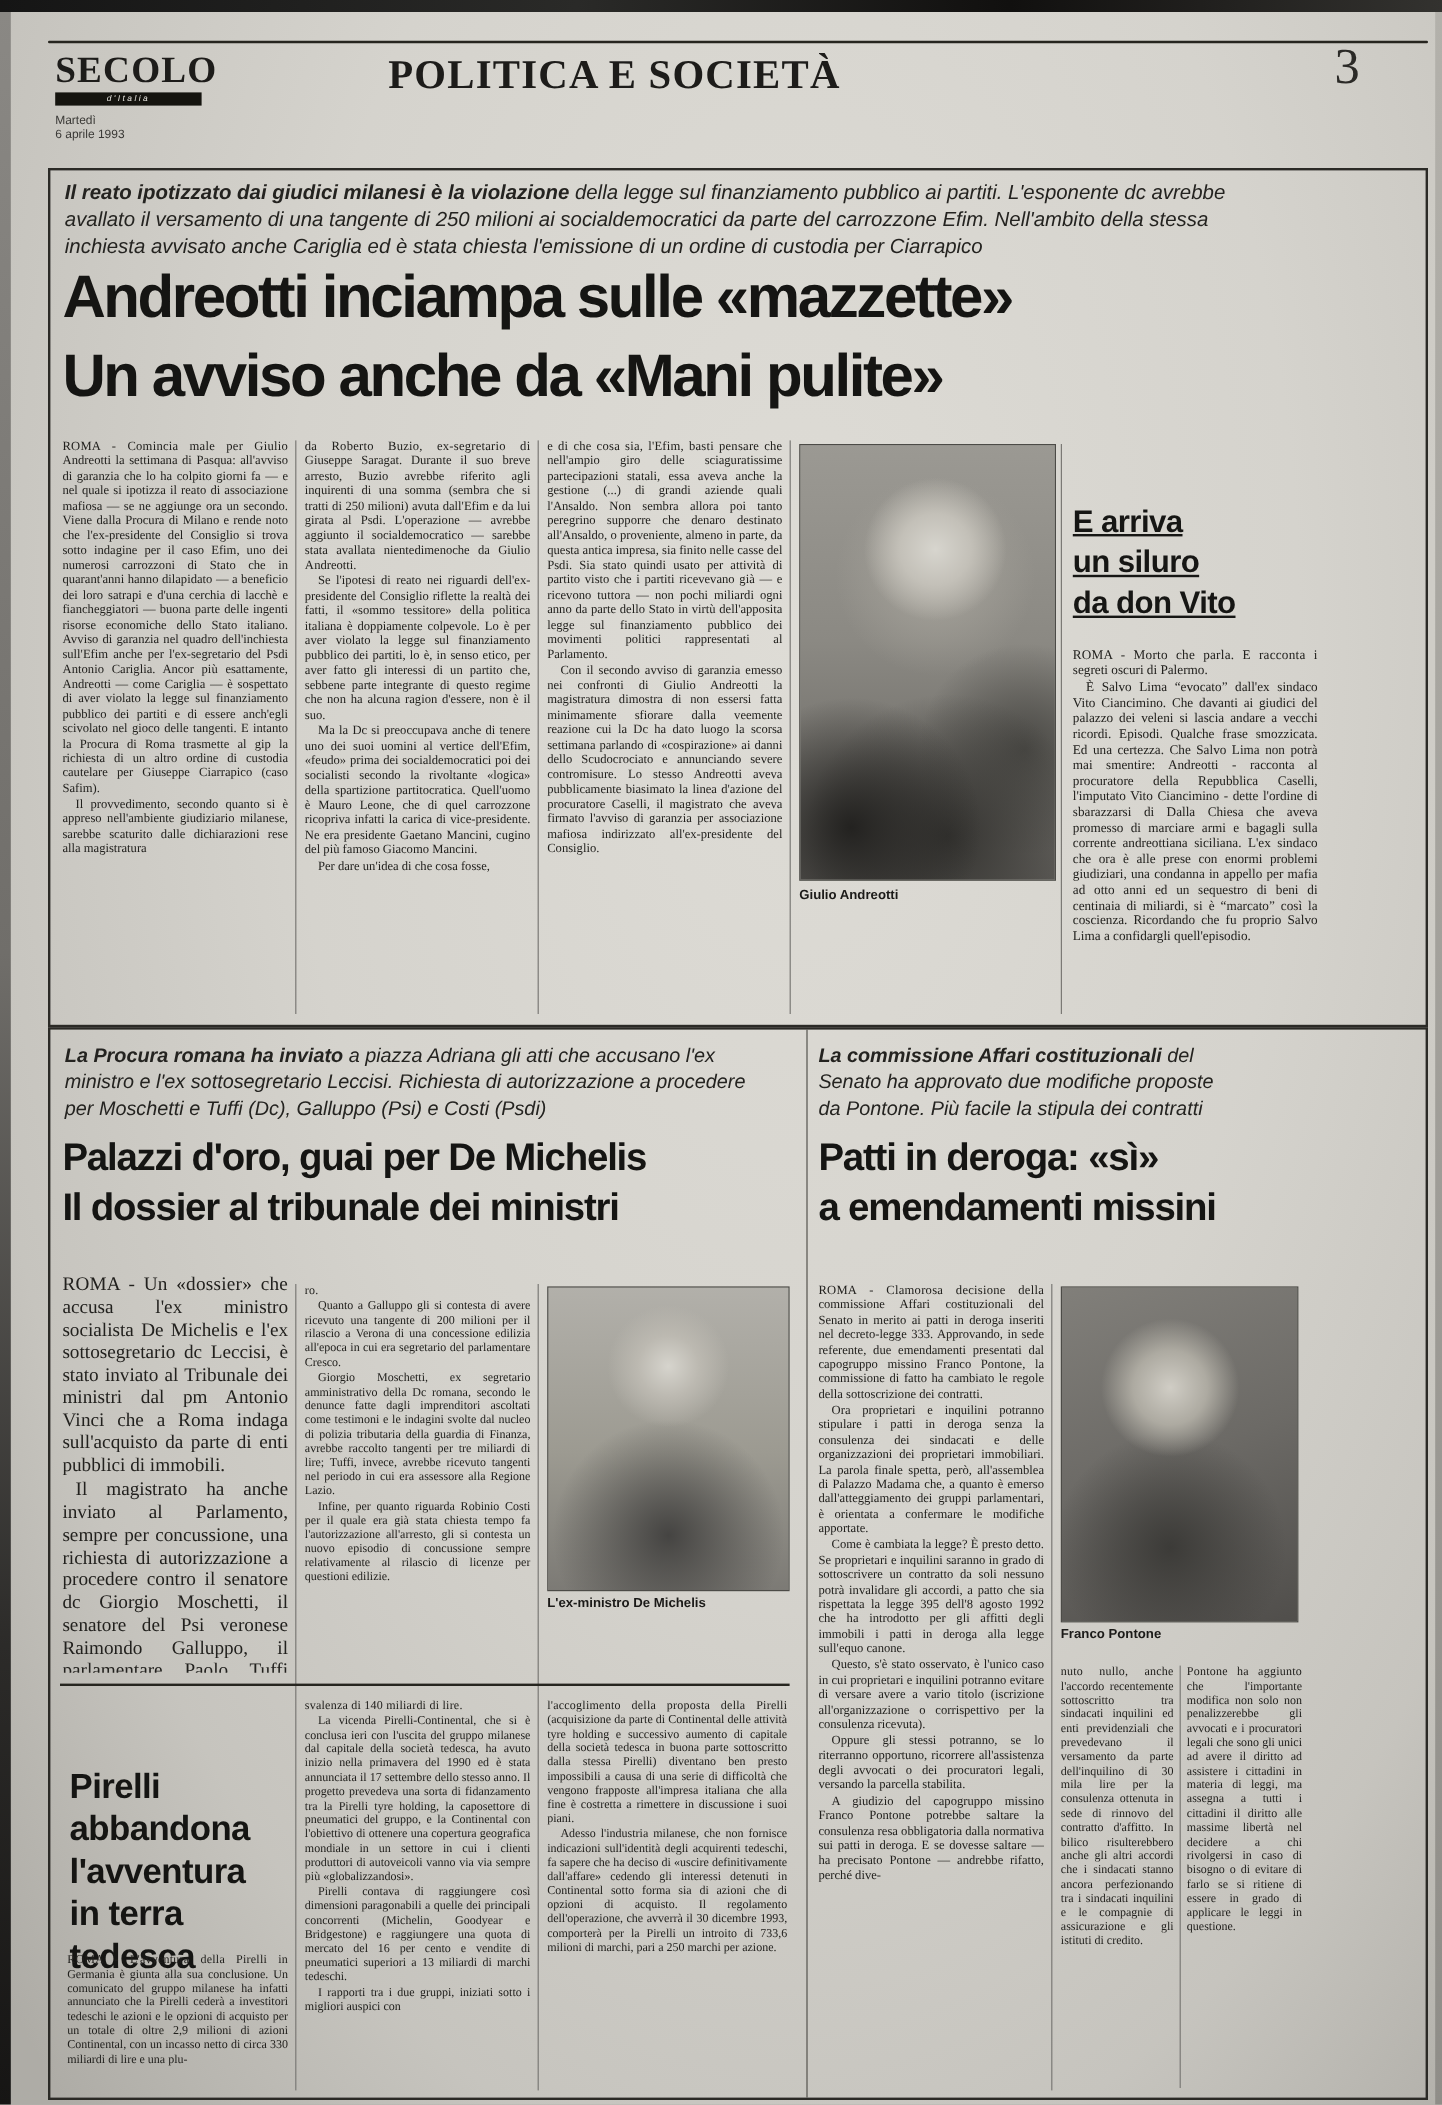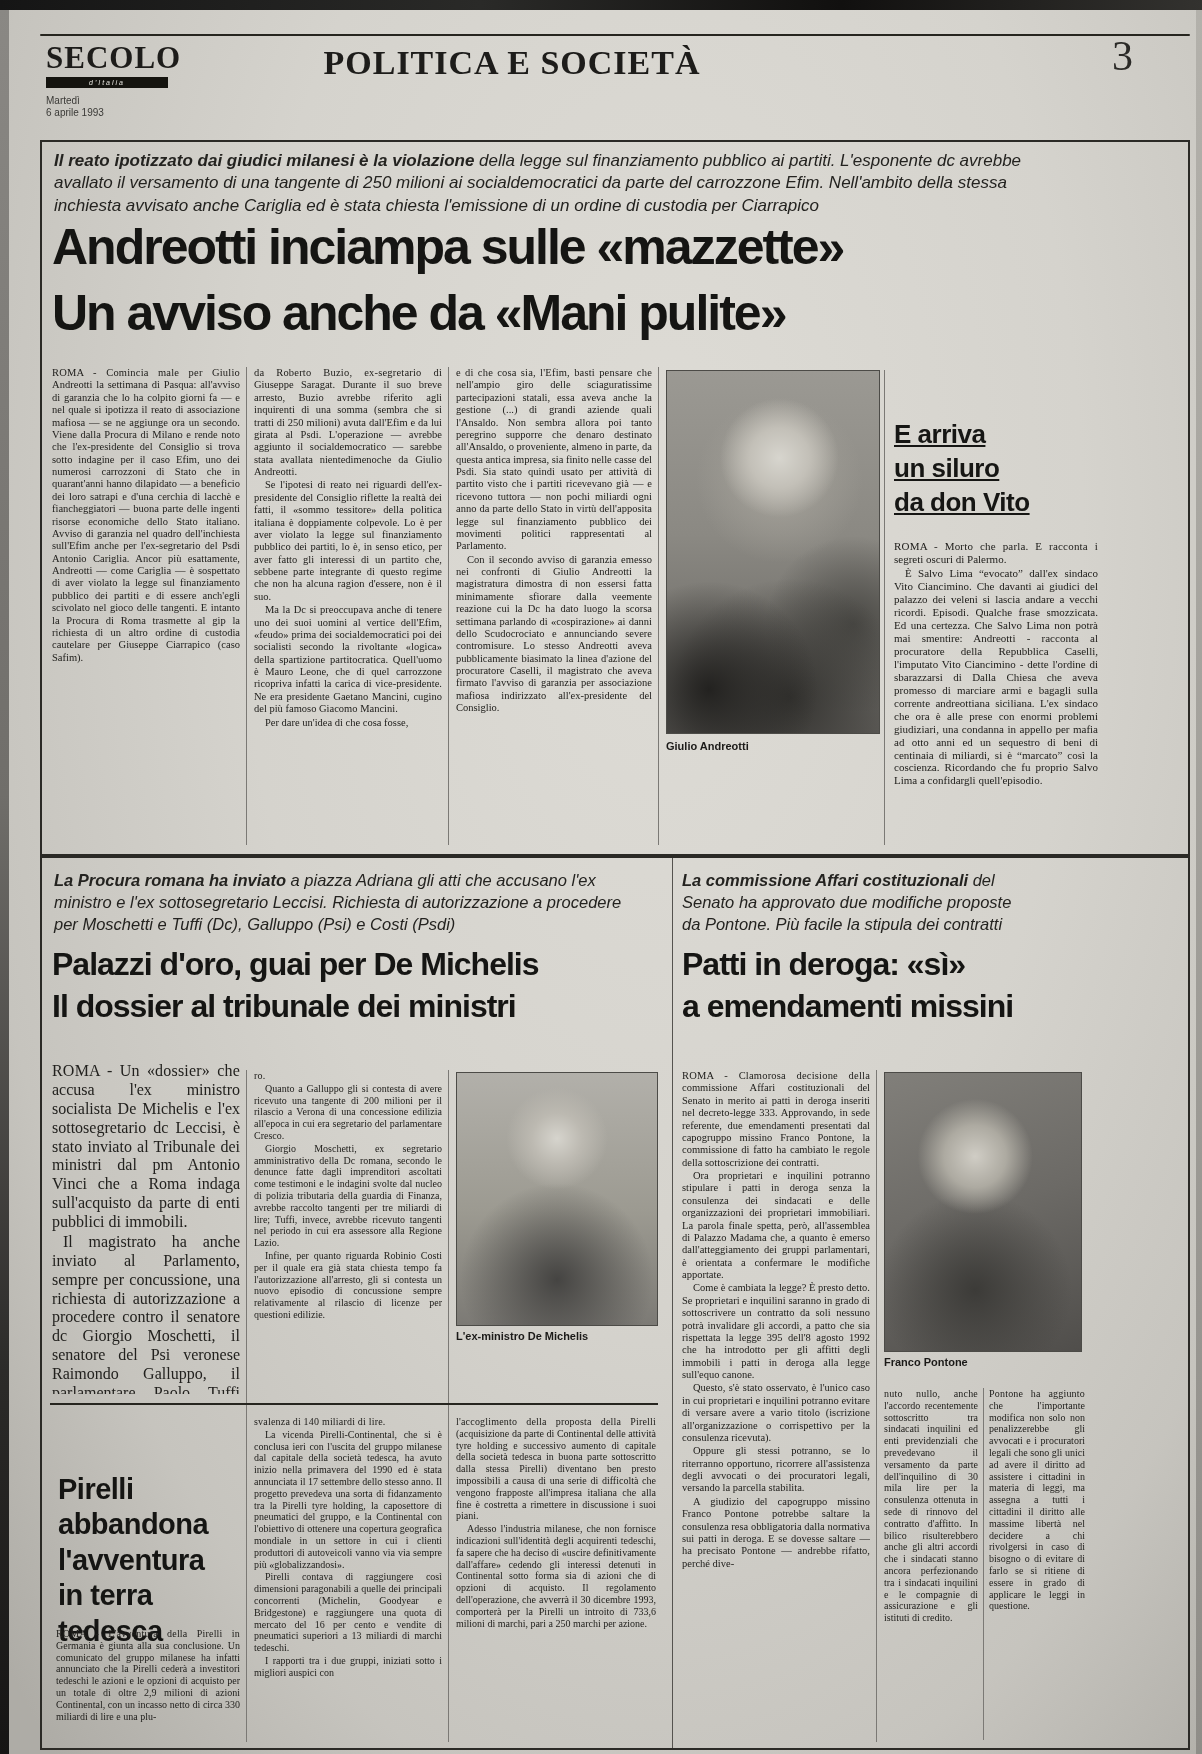--- a/index.html
+++ b/index.html
@@ -89,20 +89,21 @@
 
   <div id="box1" class="abs story-box">
     <div class="abs kicker">
       <b>Il reato ipotizzato dai giudici milanesi è la violazione</b><span> della legge sul finanziamento pubblico ai partiti. L'esponente dc avrebbe avallato il versamento di una tangente di 250 milioni ai socialdemocratici da parte del carrozzone Efim. Nell'ambito della stessa inchiesta avvisato anche Cariglia ed è stata chiesta l'emissione di un ordine di custodia per Ciarrapico</span>
     </div>
     <div class="abs hl hl-main" style="left:10px;top:76px;">Andreotti inciampa sulle «mazzette»</div>
     <div class="abs hl hl-main" style="left:10px;top:142px;">Un avviso anche da «Mani pulite»</div>
 
     <div class="abs col" style="left:10px;top:225px;width:188px;height:478px;">
         <p>ROMA - Comincia male per Giulio Andreotti la settimana di Pasqua: all'avviso di garanzia che lo ha colpito giorni fa — e nel quale si ipotizza il reato di associazione mafiosa — se ne aggiunge ora un secondo. Viene dalla Procura di Milano e rende noto che l'ex-presidente del Consiglio si trova sotto indagine per il caso Efim, uno dei numerosi carrozzoni di Stato che in quarant'anni hanno dilapidato — a beneficio dei loro satrapi e d'una cerchia di lacchè e fiancheggiatori — buona parte delle ingenti risorse economiche dello Stato italiano. Avviso di garanzia nel quadro dell'inchiesta sull'Efim anche per l'ex-segretario del Psdi Antonio Cariglia. Ancor più esattamente, Andreotti — come Cariglia — è sospettato di aver violato la legge sul finanziamento pubblico dei partiti e di essere anch'egli scivolato nel gioco delle tangenti. E intanto la Procura di Roma trasmette al gip la richiesta di un altro ordine di custodia cautelare per Giuseppe Ciarrapico (caso Safim).</p>
+        <p>Il provvedimento, secondo quanto si è appreso nell'ambiente giudiziario milanese, sarebbe scaturito dalle dichiarazioni rese alla magistratura</p>
       </div>
     <div class="abs vr" style="left:204px;top:225px;height:478px;"></div>
     <div class="abs col" style="left:212px;top:225px;width:188px;height:478px;">
         <p>da Roberto Buzio, ex-segretario di Giuseppe Saragat. Durante il suo breve arresto, Buzio avrebbe riferito agli inquirenti di una somma (sembra che si tratti di 250 milioni) avuta dall'Efim e da lui girata al Psdi. L'operazione — avrebbe aggiunto il socialdemocratico — sarebbe stata avallata nientedimenoche da Giulio Andreotti.</p>
         <p>Se l'ipotesi di reato nei riguardi dell'ex-presidente del Consiglio riflette la realtà dei fatti, il «sommo tessitore» della politica italiana è doppiamente colpevole. Lo è per aver violato la legge sul finanziamento pubblico dei partiti, lo è, in senso etico, per aver fatto gli interessi di un partito che, sebbene parte integrante di questo regime che non ha alcuna ragion d'essere, non è il suo.</p>
         <p>Ma la Dc si preoccupava anche di tenere uno dei suoi uomini al vertice dell'Efim, «feudo» prima dei socialdemocratici poi dei socialisti secondo la rivoltante «logica» della spartizione partitocratica. Quell'uomo è Mauro Leone, che di quel carrozzone ricopriva infatti la carica di vice-presidente. Ne era presidente Gaetano Mancini, cugino del più famoso Giacomo Mancini.</p>
         <p>Per dare un'idea di che cosa fosse,</p>
       </div>
     <div class="abs vr" style="left:406px;top:225px;height:478px;"></div>
     <div class="abs col" style="left:414px;top:225px;width:196px;height:478px;">

